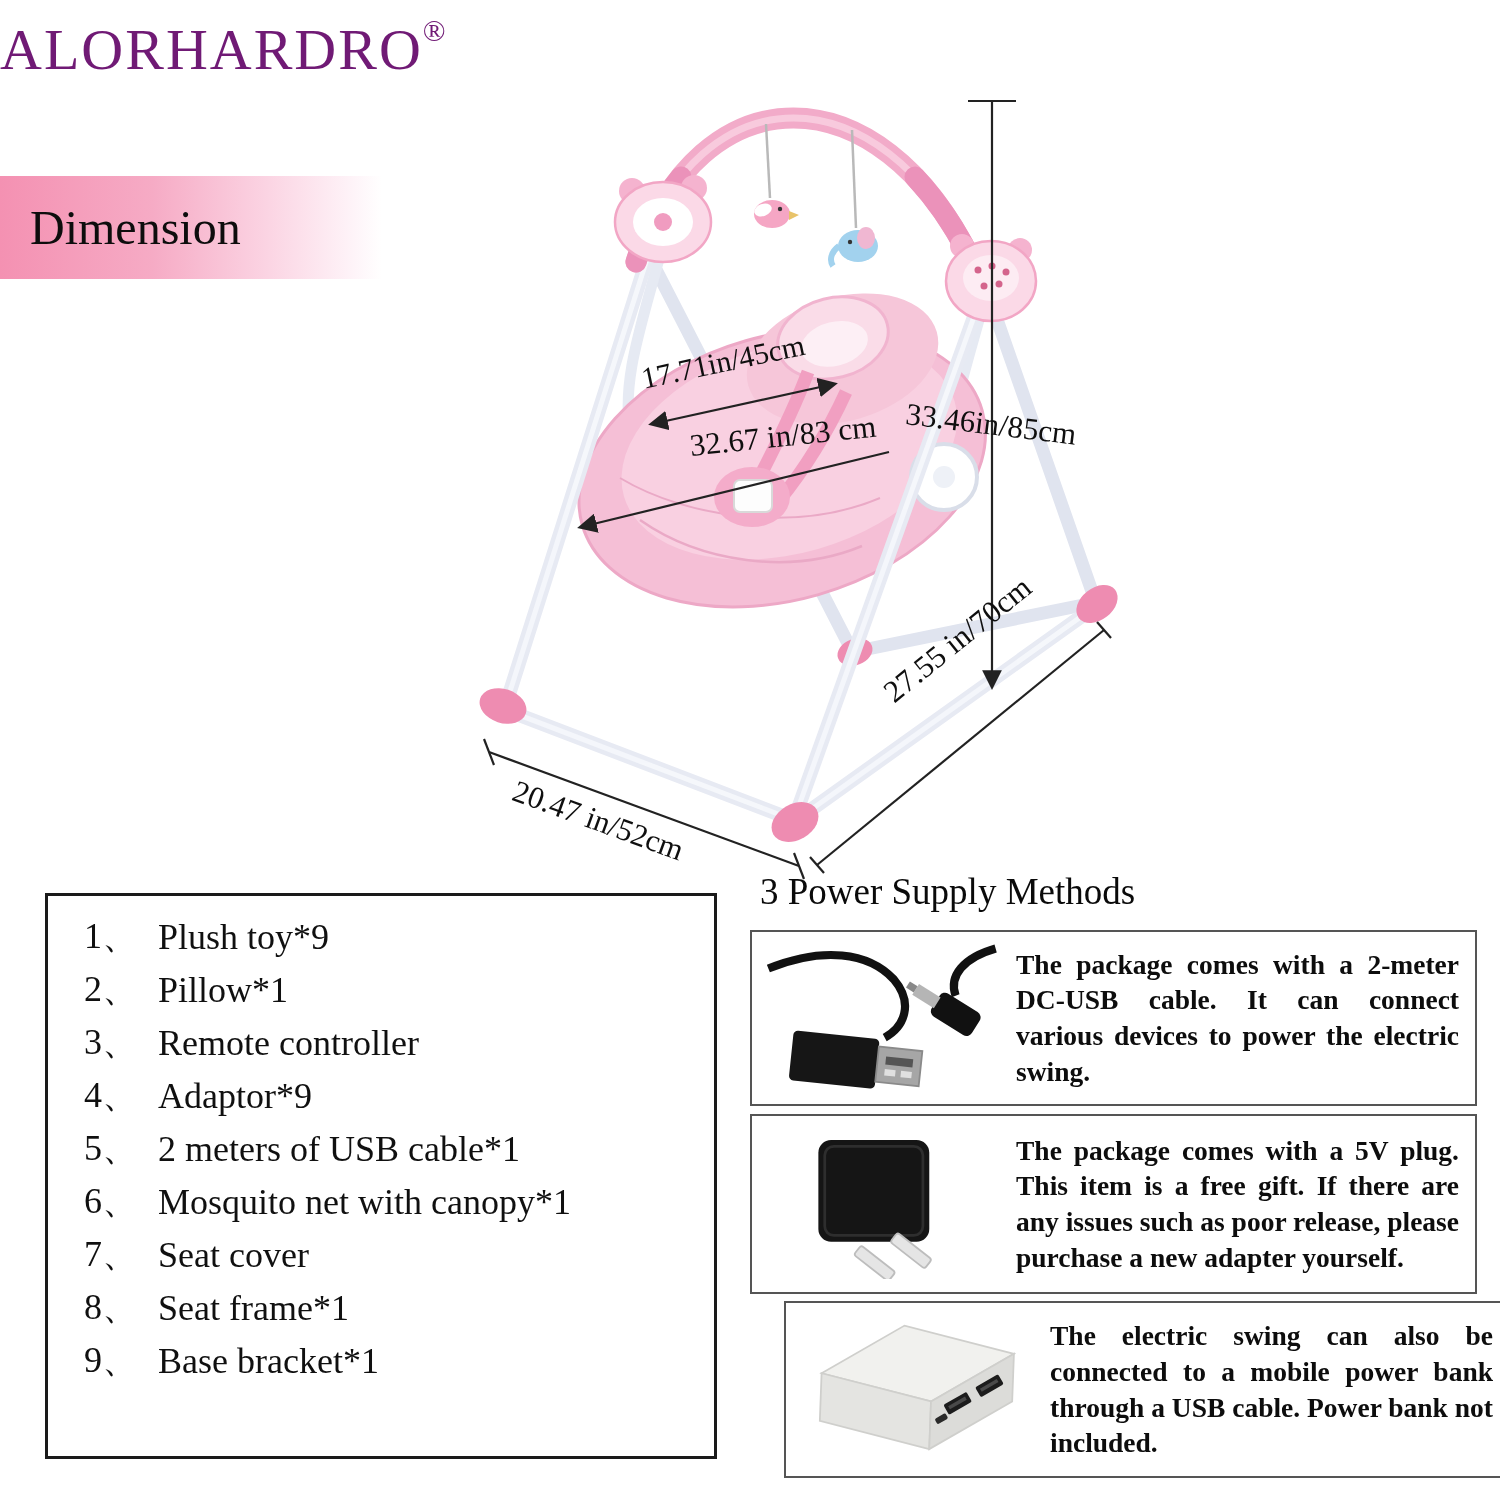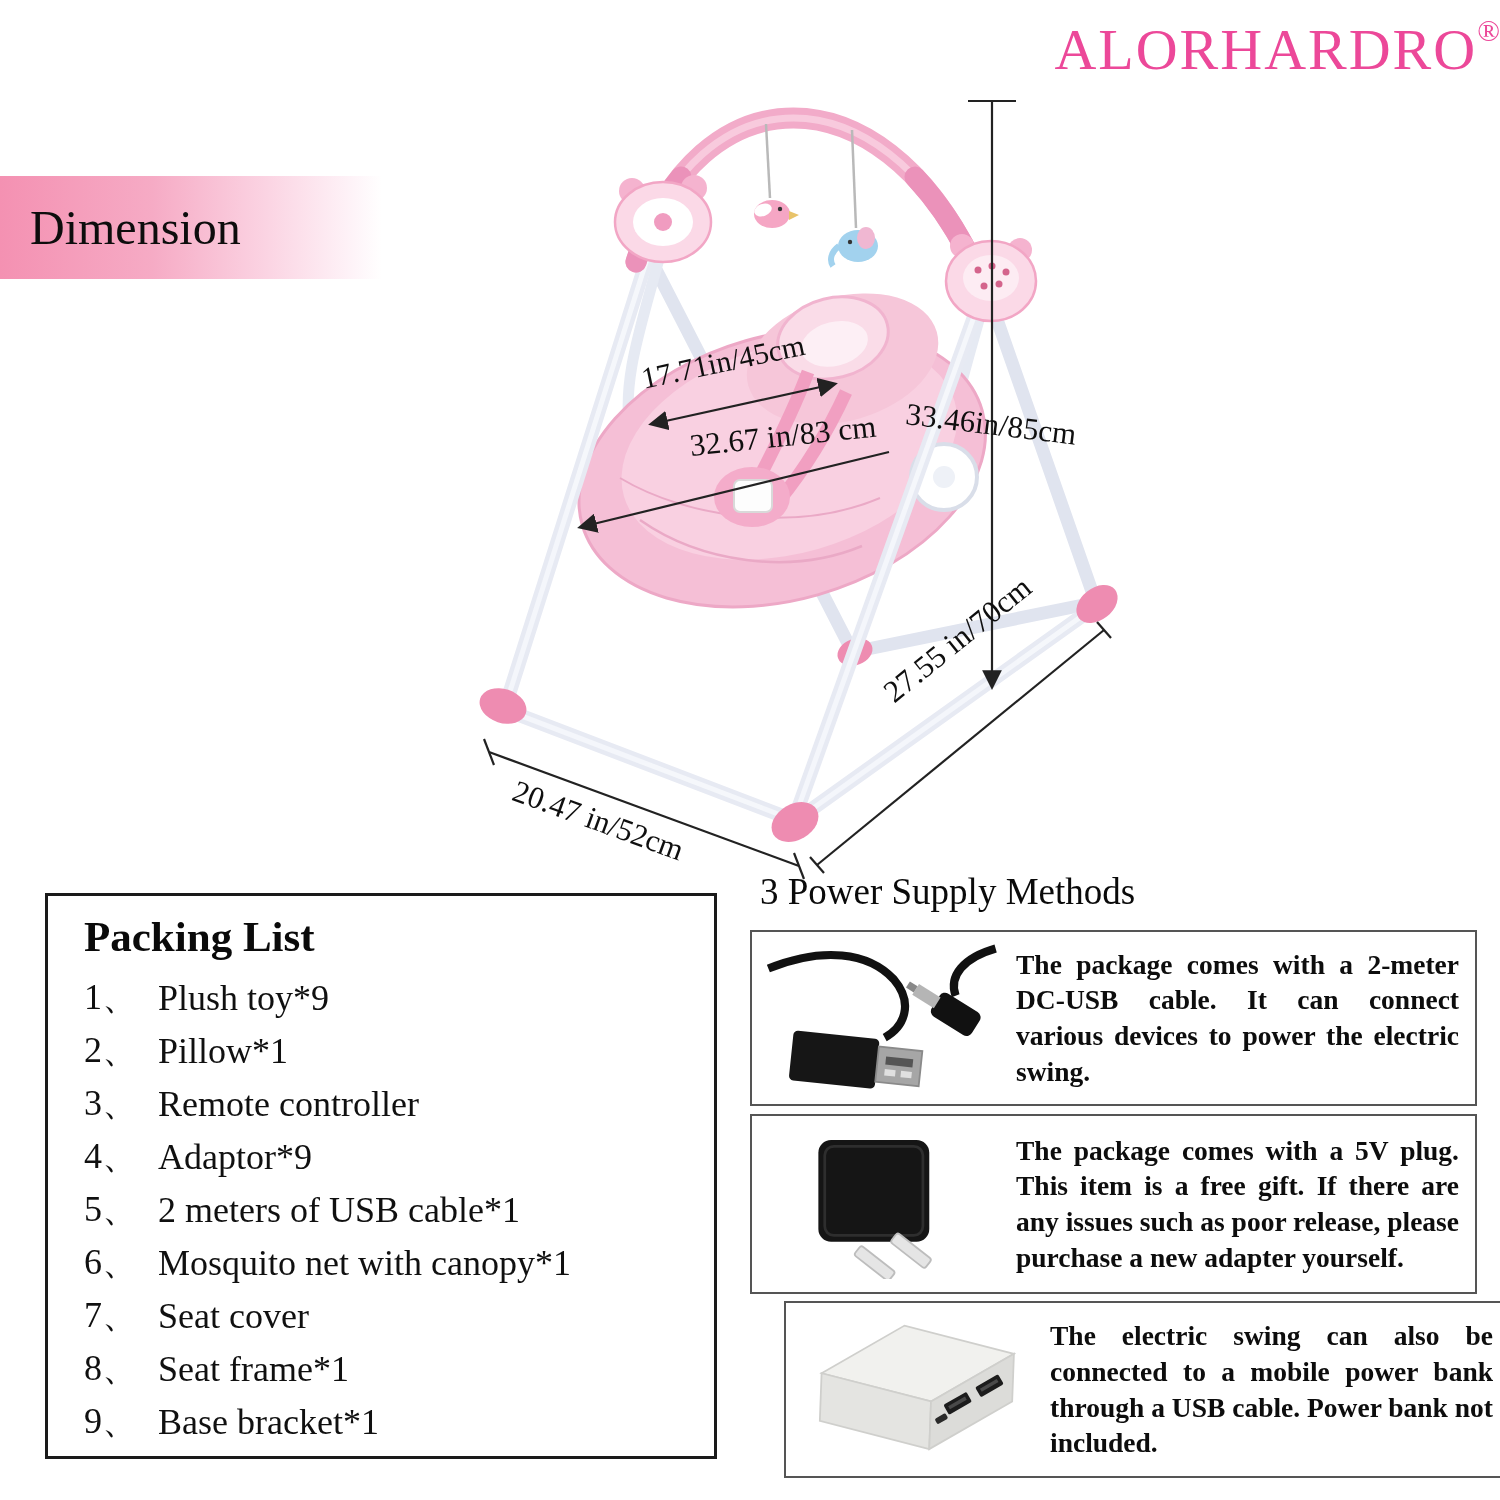--- a/index.html
+++ b/index.html
@@ -4,22 +4,22 @@
 <style>
   html,body { margin:0; padding:0; background:#fff; }
   .page {
     position:relative; width:1500px; height:1500px; background:#ffffff;
     overflow:hidden; font-family:"Liberation Serif","DejaVu Serif",serif; color:#111;
   }
   .art { position:absolute; left:0; top:0; width:1500px; height:1500px; }
 
   
   .brand {
-    position:absolute; top:14px; left:0; width:100%; text-align:right;
-    font-size:58px; letter-spacing:2px; font-weight:400; color:#ec4899; margin:0;
+    position:absolute; top:14px; left:0; width:100%; text-align:left;
+    font-size:58px; letter-spacing:2px; font-weight:400; color:#701a75; margin:0;
   }
   .brand sup { font-size:30px; vertical-align:28px; letter-spacing:0; }
 
   
   .dim-banner {
     position:absolute; left:0; top:176px; width:382px; height:103px;
     background:linear-gradient(90deg,#f491b2 0%,#f6abc5 40%,#fbd4e3 70%,#fef3f8 92%,#ffffff 100%);
     display:flex; align-items:center;
   }
   .dim-banner span { font-size:48px; color:#0d0d0d; padding-left:30px; }
@@ -178,21 +178,20 @@
     <span>Dimension</span>
   </div>
 
   <div class="dim-label" id="d1">17.71in/45cm</div>
   <div class="dim-label" id="d2">32.67 in/83 cm</div>
   <div class="dim-label" id="d3">33.46in/85cm</div>
   <div class="dim-label" id="d4">20.47 in/52cm</div>
   <div class="dim-label" id="d5">27.55 in/70cm</div>
 
   <div class="packing">
-    <div class="packing-title">Packing List</div>
     <div class="packing-item">
         <span class="num">1、</span>
         <span>Plush toy*9</span>
       </div>
     <div class="packing-item">
         <span class="num">2、</span>
         <span>Pillow*1</span>
       </div>
     <div class="packing-item">
         <span class="num">3、</span>

